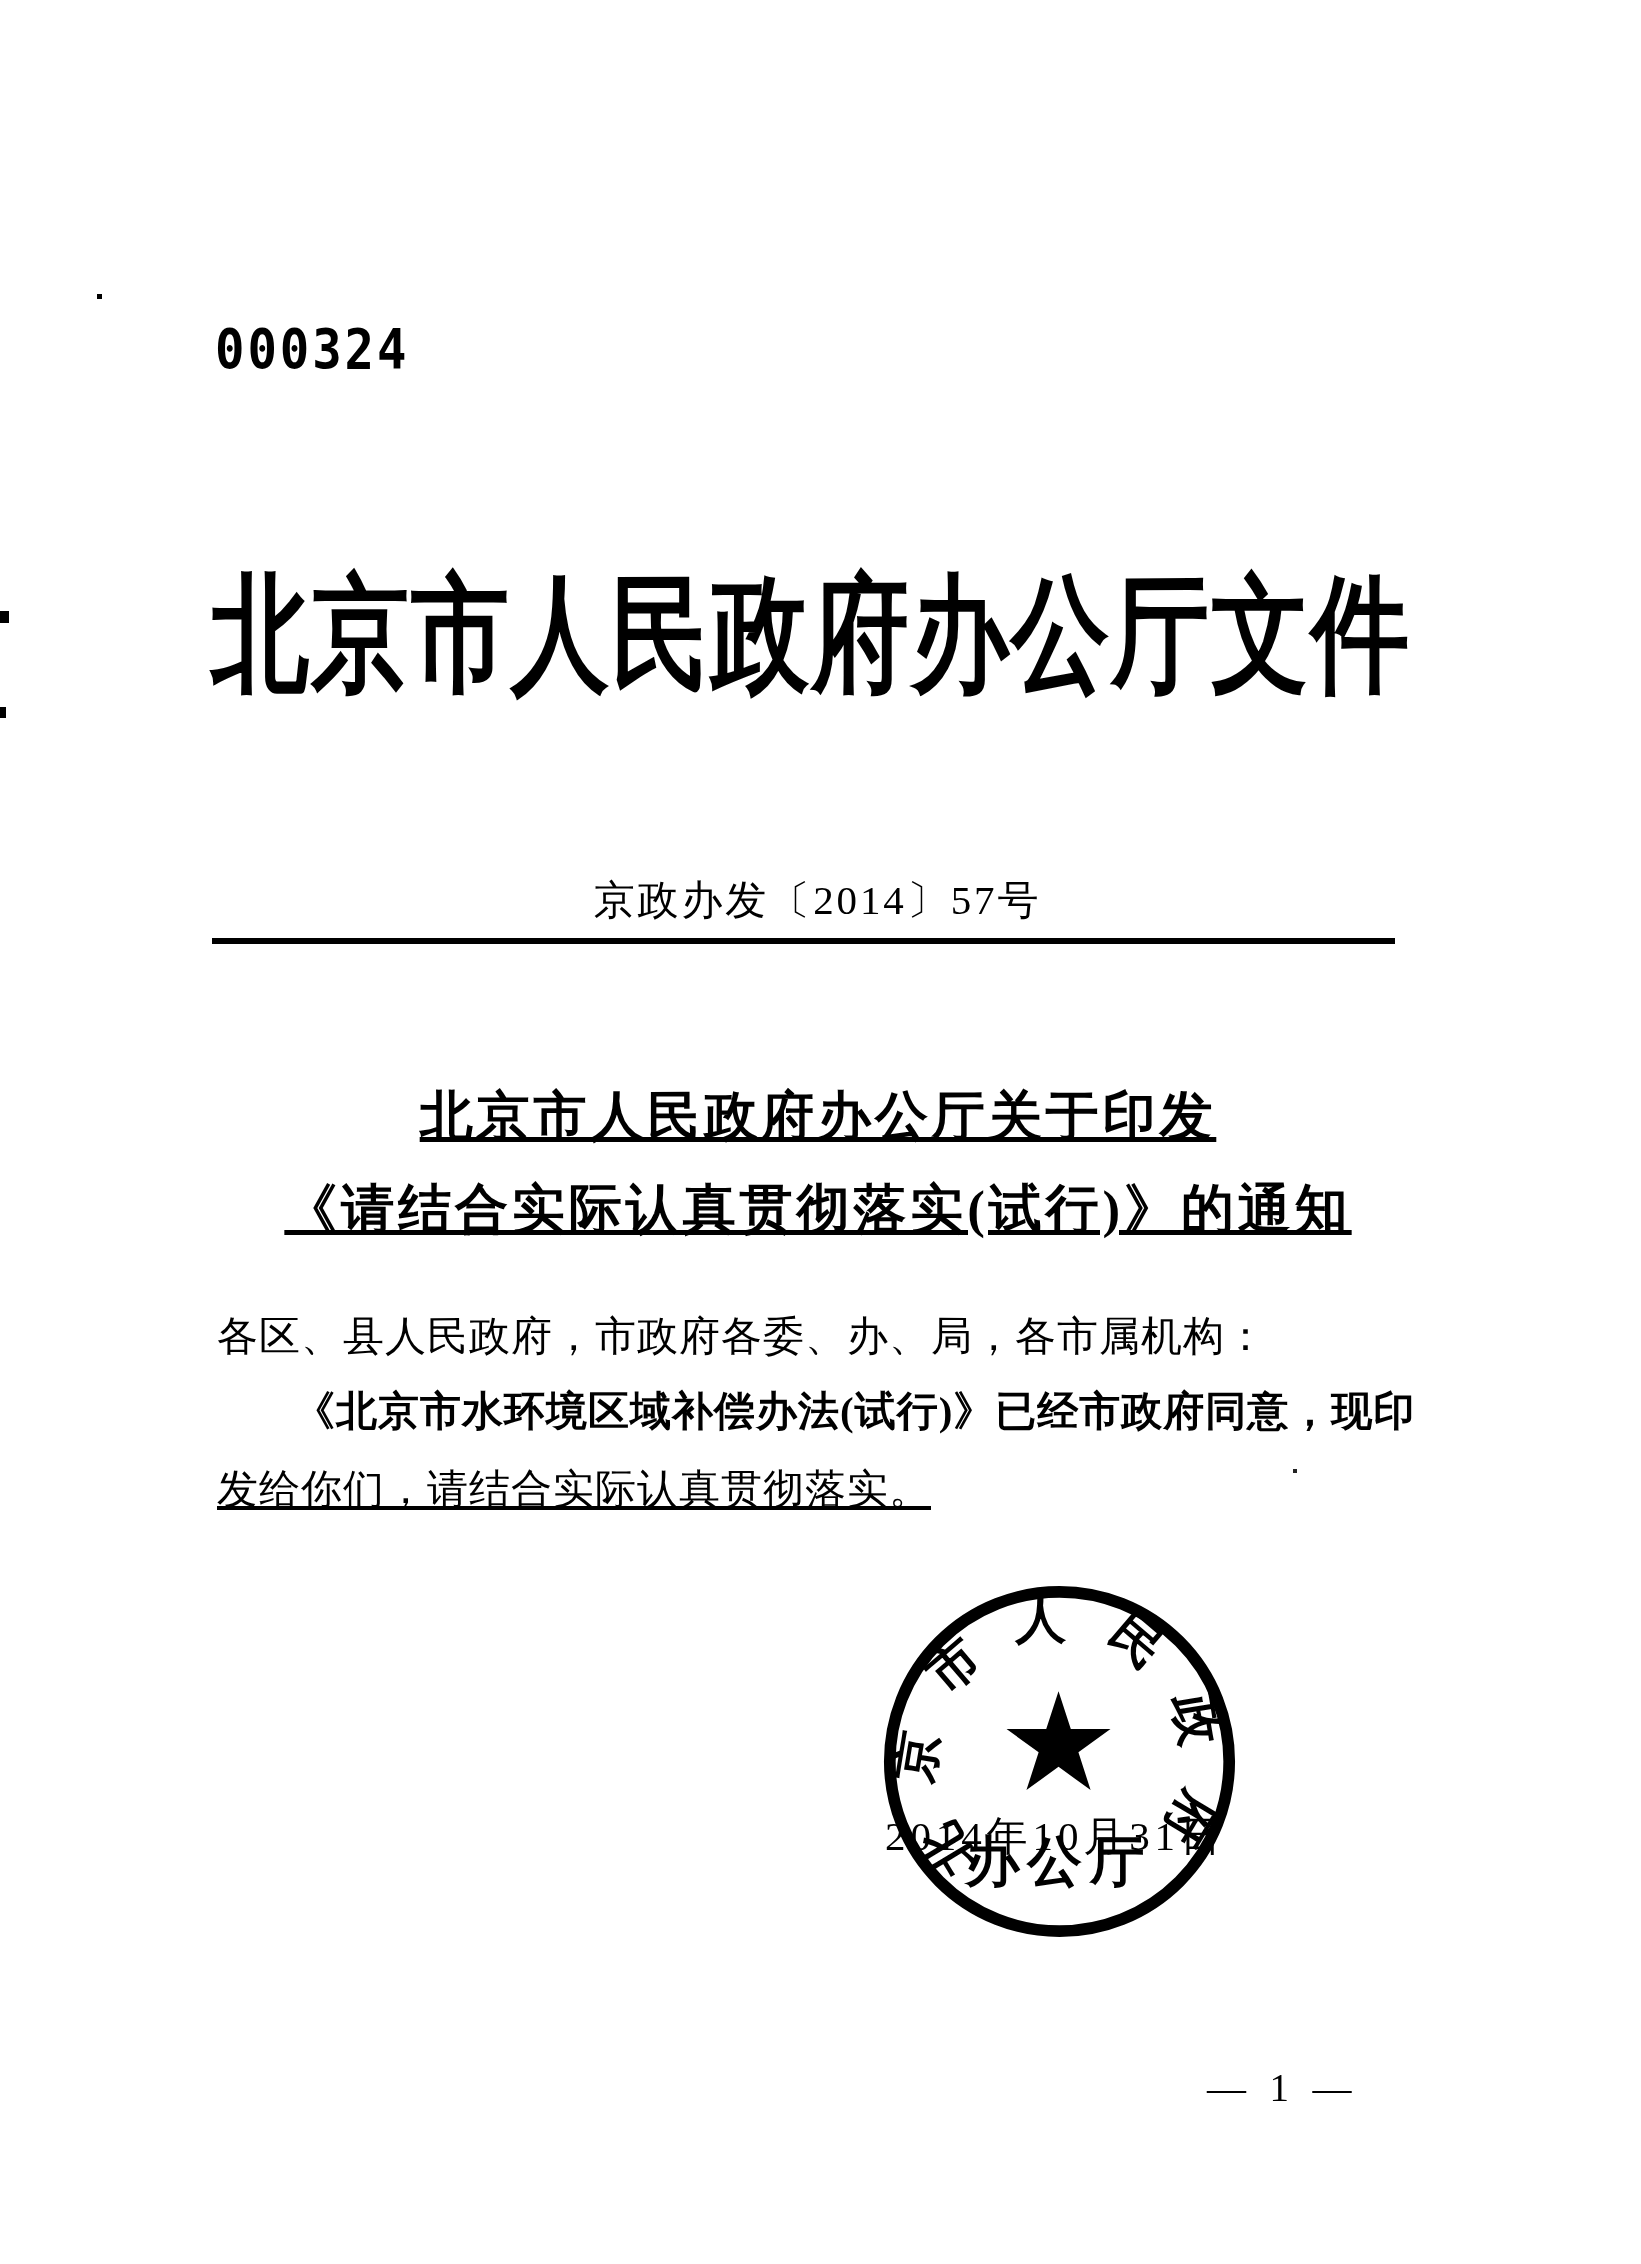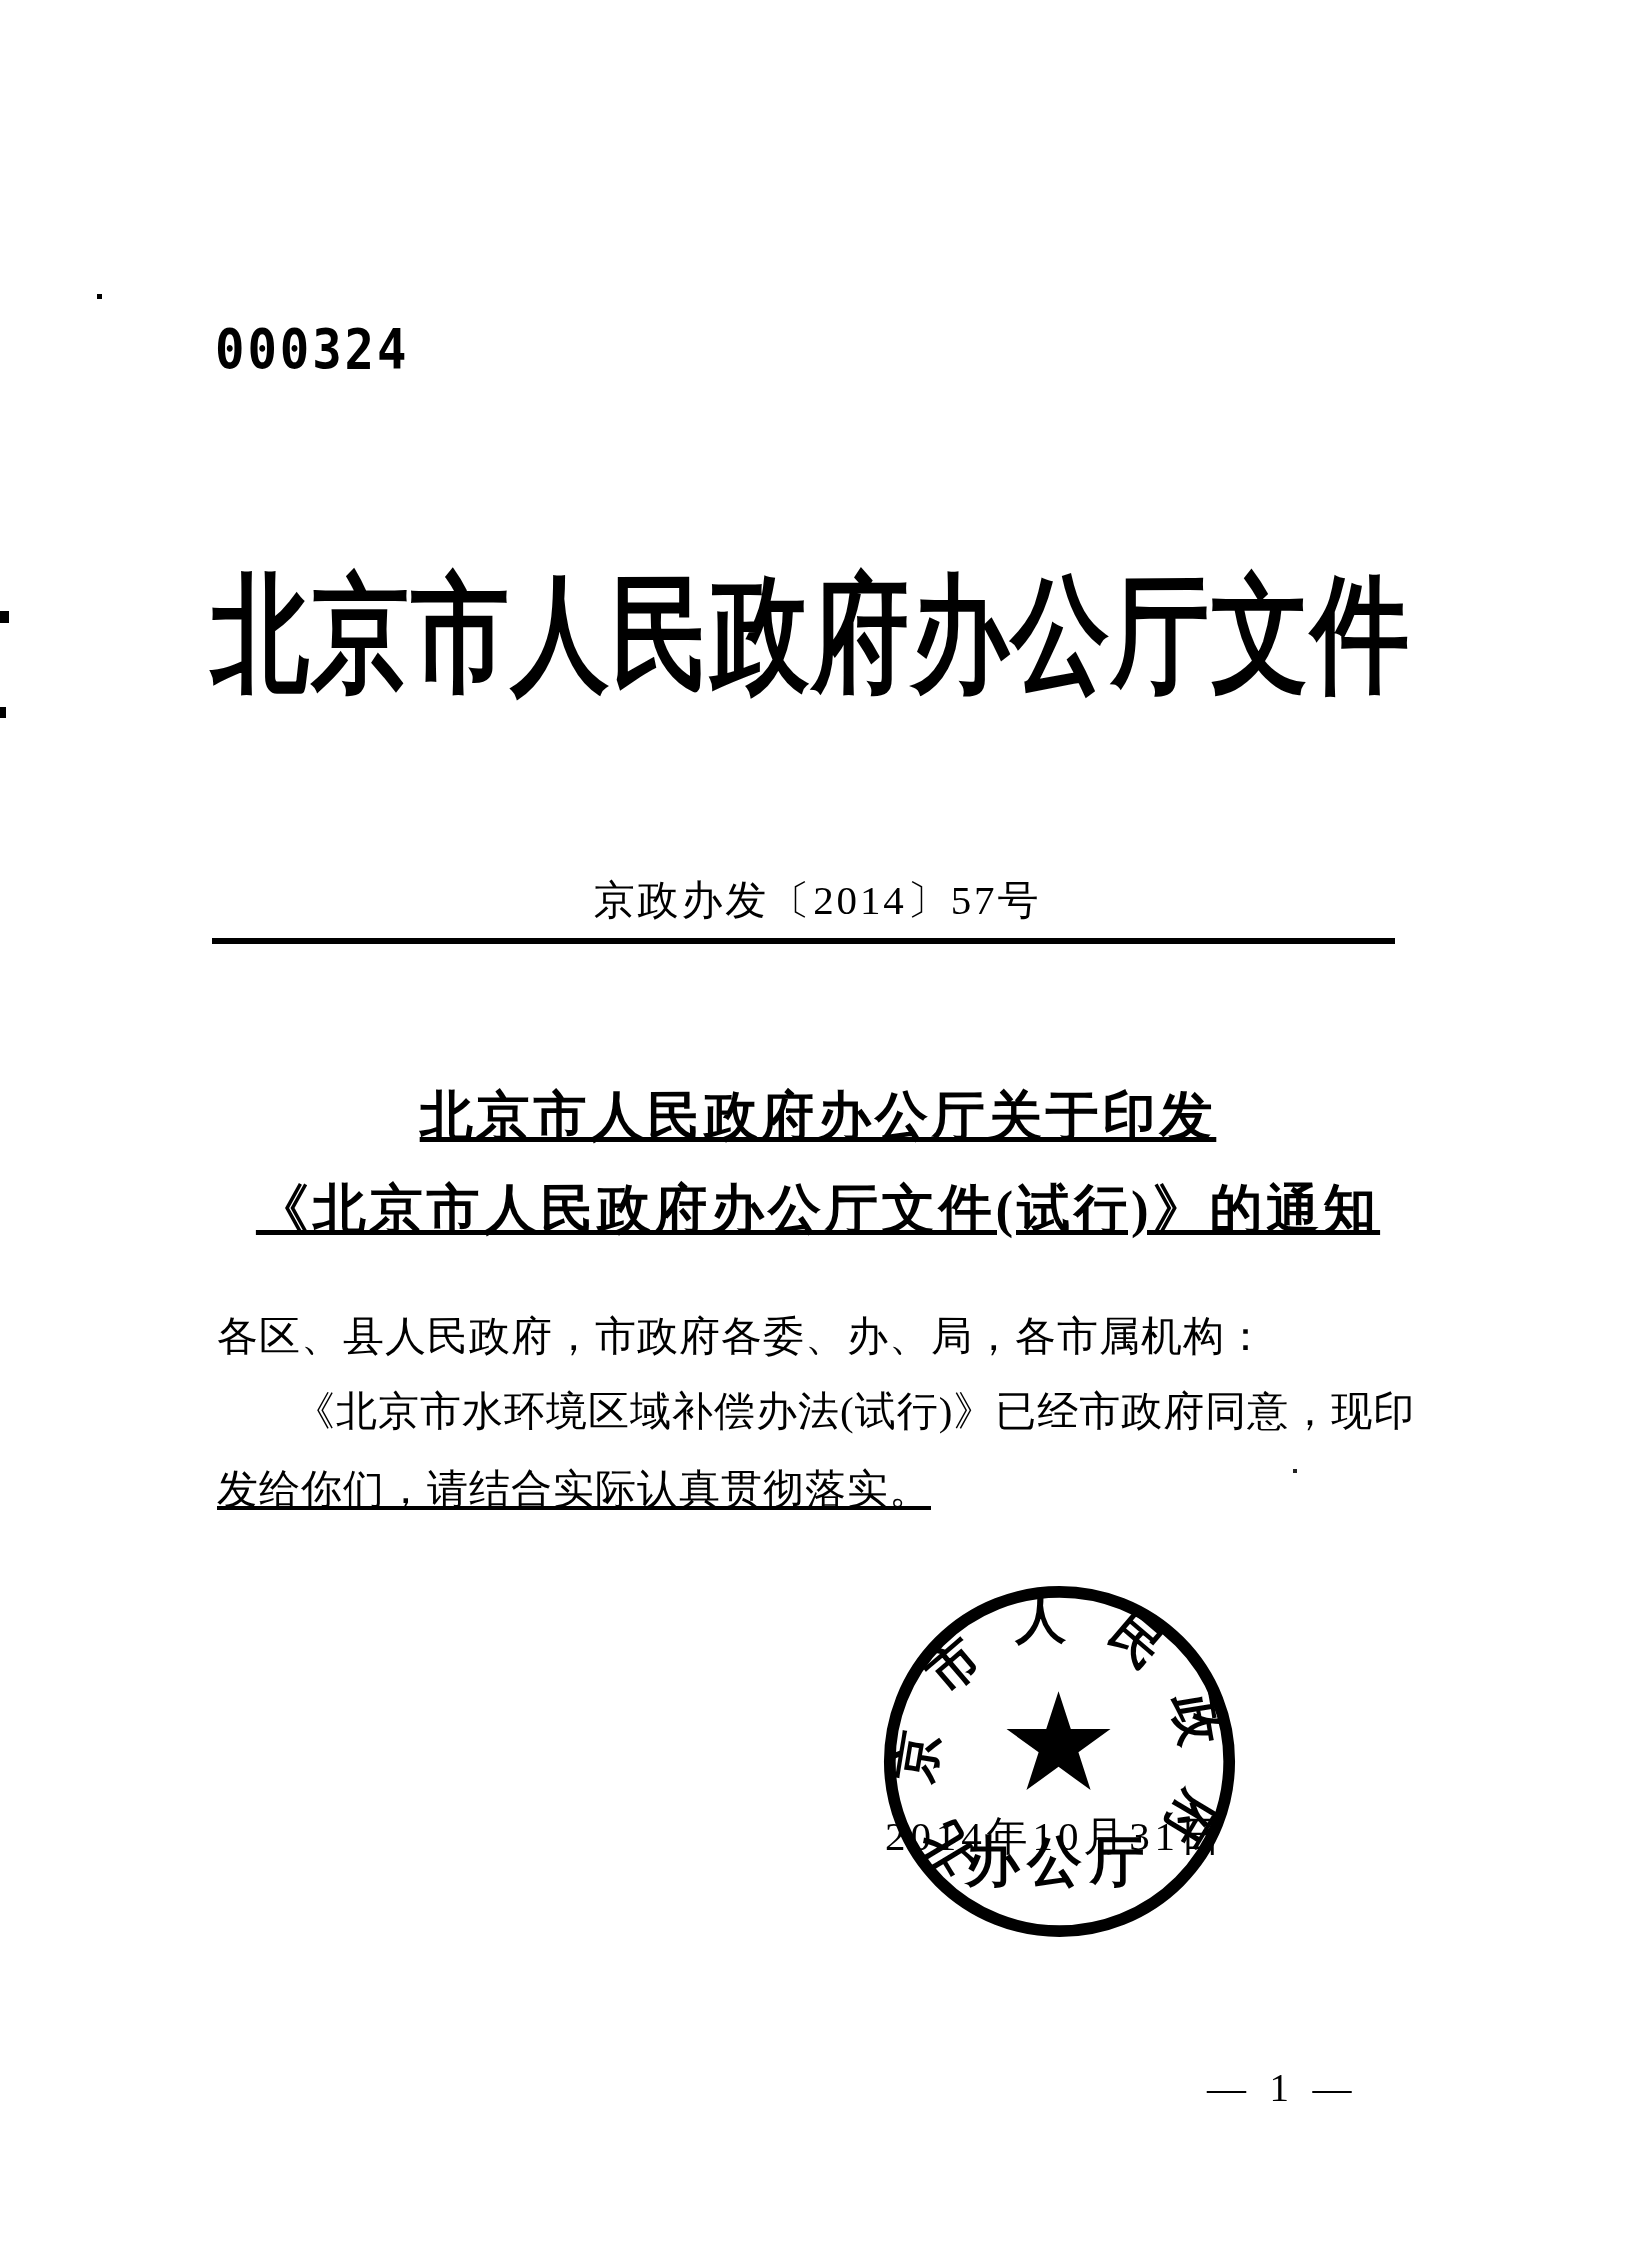--- a/index.html
+++ b/index.html
@@ -38,21 +38,21 @@
 
   .notice-title {
     left:0; width:1636px; text-align:center;
     font-size:53px; font-weight:bold; letter-spacing:3.9px;text-decoration:underline;
   }
   .nt1 { top:1090px; }
   .nt2 { top:1183px; }
 
   .body-line { left:217px; font-size:41px; letter-spacing:1px; }
   .bl1 { top:1316px; }
-  .bl2 { top:1391px; padding-left:77px; }
+  .bl2 { top:1391px; padding-left:77px;font-weight:bold; }
   .bl3 { top:1469px;text-decoration:underline; }
 
   .seal-svg { position:absolute; left:882px; top:1584px; }
   .seal-text-font { font-family:"Liberation Serif","DejaVu Serif",serif; }
 
   .signature { left:858px; top:1795px; font-size:43px; letter-spacing:2px; }
   .seal-date { left:885px; top:1816px; font-size:41px; letter-spacing:4.9px; }
 
   .pagenum { left:1207px; top:2068px; font-size:39px; word-spacing:13.7px; }
 
@@ -69,21 +69,21 @@
 
   <div class="abs serial">000324</div>
 
   <div class="abs masthead">北京市人民政府办公厅文件</div>
 
   <div class="abs docnum">京政办发〔2014〕57号</div>
 
   <div class="abs rule"></div>
 
   <div class="abs notice-title nt1">北京市人民政府办公厅关于印发</div>
-  <div class="abs notice-title nt2">《北京市人民政府办公厅文件(试行)》的通知</div>
+  <div class="abs notice-title nt2">《请结合实际认真贯彻落实(试行)》的通知</div>
 
   <div class="abs body-line bl1">各区、县人民政府，市政府各委、办、局，各市属机构：</div>
   <div class="abs body-line bl2">《北京市水环境区域补偿办法(试行)》已经市政府同意，现印</div>
   <div class="abs body-line bl3">发给你们，请结合实际认真贯彻落实。</div>
 
   <svg class="seal-svg" width="355" height="355" viewBox="0 0 364 364">
     <circle cx="182" cy="182" r="174" fill="none" stroke="#000" stroke-width="12"></circle>
     <path id="sealArc" d="M 77.2 255.4 A 128 128 0 1 1 286.8 255.4" fill="none"></path>
     <text class="seal-text-font" font-size="52" font-weight="bold" letter-spacing="38" fill="#000">
       <textPath href="#sealArc" xlink:href="#sealArc" startOffset="50%" text-anchor="middle">北京市人民政府</textPath>

